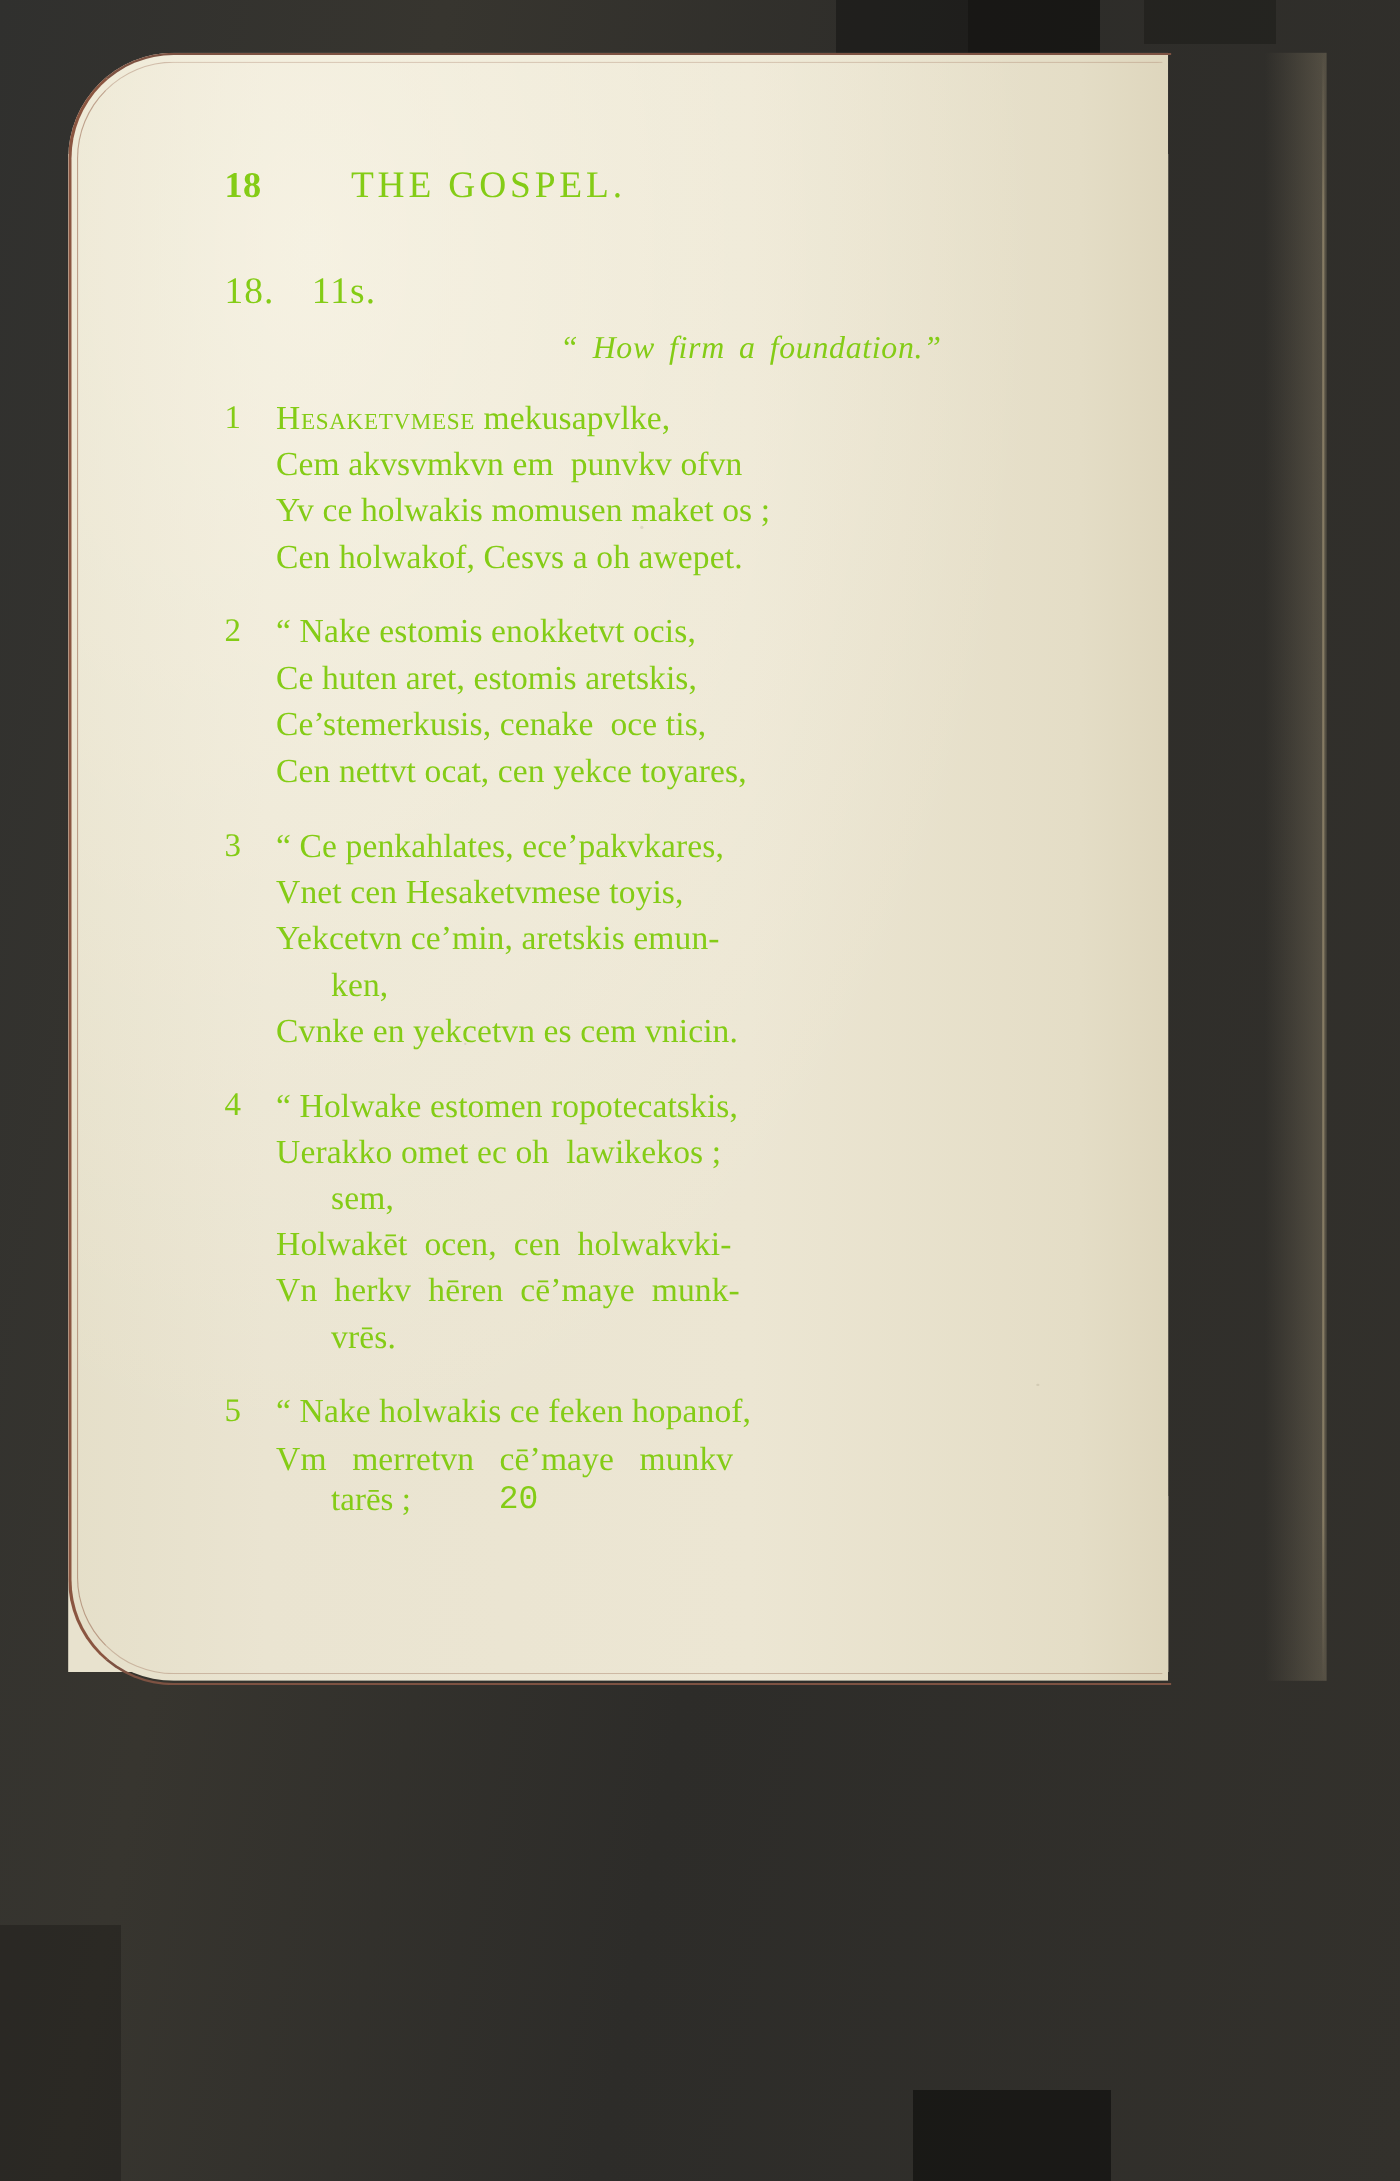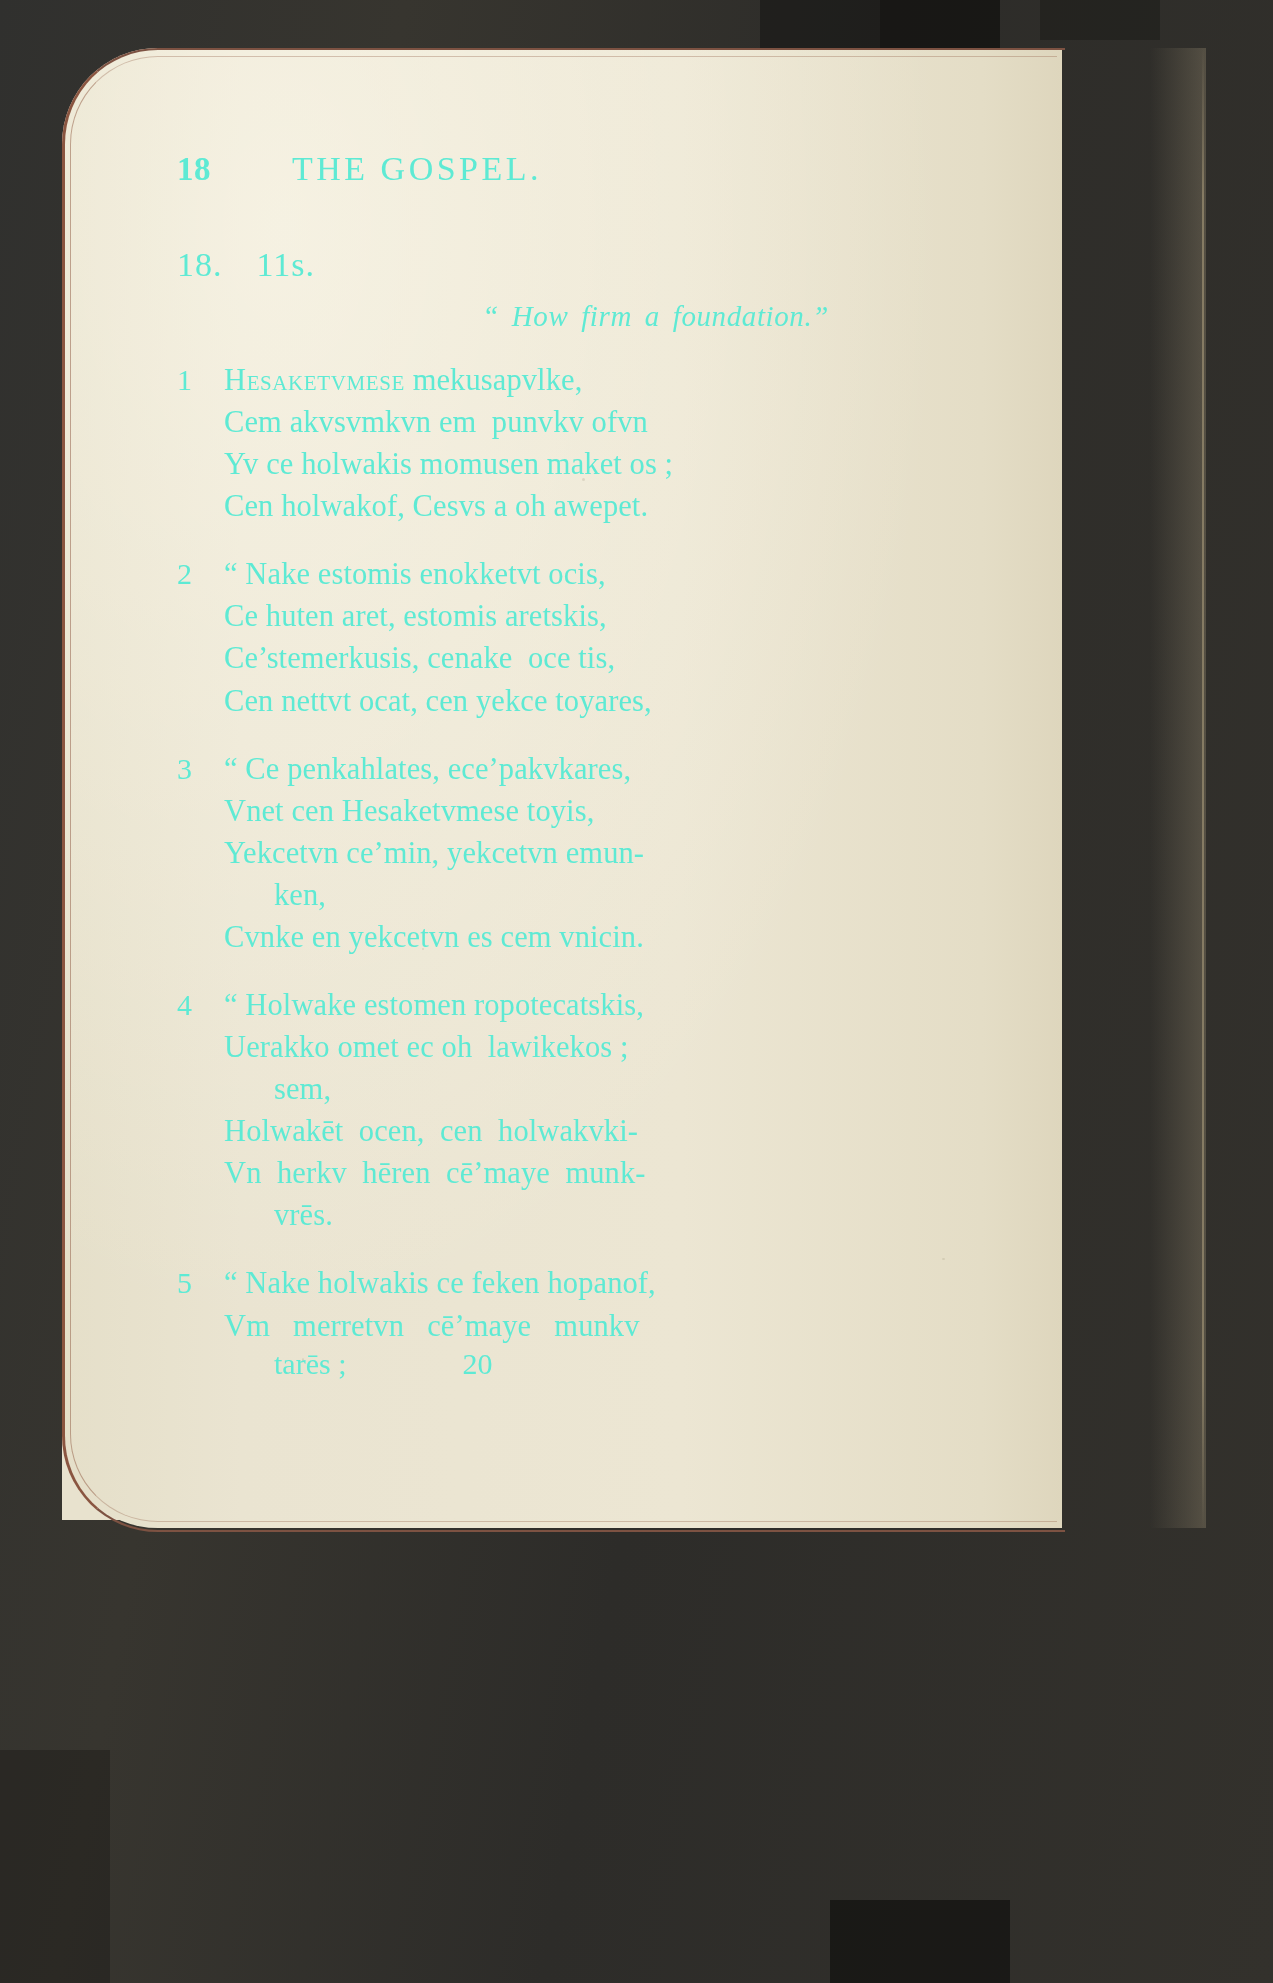--- a/index.html
+++ b/index.html
@@ -103,24 +103,24 @@
     left: 1150px;
     top: 48px;
     width: 56px;
     height: 1480px;
     background: linear-gradient(90deg, rgba(180,168,140,0) 0%, rgba(170,156,126,0.30) 100%);
   }
 
   
   .textblock {
     position: absolute;
-    left: 177px;
+    left: 204px;
     top: 150px;
     width: 760px;
-    color: #5eead4;
+    color: #84cc16;
   }
 
   .running-head {
     display: flex;
     align-items: baseline;
     height: 48px;
   }
   .folio {
     font-weight: bold;
     font-size: 33px;
@@ -178,21 +178,21 @@
     font-variant: small-caps;
     letter-spacing: 0.6px;
   }
 
   .sigline {
     display: flex;
     white-space: pre;
     font-size: 30px;
   }
   .sigline .sig-indent { width: 97px; flex: none; }
-  .sig-num { margin-left: 116px; }
+  .sig-num { margin-left: 80px; font-family: Liberation Mono, monospace; }
 
   
   .speckle {
     position: absolute;
     border-radius: 50%;
     background: rgba(120,105,80,0.16);
   }
 </style>
 </head>
 <body>
@@ -240,21 +240,21 @@
       </div>
       <div class="stanza">
         <div class="vline"><span class="vnum">2</span><span class="vtext first-line">“ Nake estomis enokketvt ocis,</span></div>
         <div class="vline"><span class="vnum"></span><span class="vtext first-line">Ce huten aret, estomis aretskis,</span></div>
         <div class="vline"><span class="vnum"></span><span class="vtext first-line">Ce’stemerkusis, cenake  oce tis,</span></div>
         <div class="vline"><span class="vnum"></span><span class="vtext first-line">Cen nettvt ocat, cen yekce toyares,</span></div>
       </div>
       <div class="stanza">
         <div class="vline"><span class="vnum">3</span><span class="vtext first-line">“ Ce penkahlates, ece’pakvkares,</span></div>
         <div class="vline"><span class="vnum"></span><span class="vtext first-line">Vnet cen Hesaketvmese toyis,</span></div>
-        <div class="vline"><span class="vnum"></span><span class="vtext first-line">Yekcetvn ce’min, yekcetvn emun-</span></div>
+        <div class="vline"><span class="vnum"></span><span class="vtext first-line">Yekcetvn ce’min, aretskis emun-</span></div>
         <div class="vline"><span class="vnum"></span><span class="vtext runover">ken,</span></div>
         <div class="vline"><span class="vnum"></span><span class="vtext first-line">Cvnke en yekcetvn es cem vnicin.</span></div>
       </div>
       <div class="stanza">
         <div class="vline"><span class="vnum">4</span><span class="vtext first-line">“ Holwake estomen ropotecatskis,</span></div>
         <div class="vline"><span class="vnum"></span><span class="vtext first-line">Uerakko omet ec oh  lawikekos ;</span></div>
         <div class="vline"><span class="vnum"></span><span class="vtext runover">sem,</span></div>
         <div class="vline"><span class="vnum"></span><span class="vtext first-line">Holwakēt  ocen,  cen  holwakvki-</span></div>
         <div class="vline"><span class="vnum"></span><span class="vtext first-line">Vn  herkv  hēren  cē’maye  munk-</span></div>
         <div class="vline"><span class="vnum"></span><span class="vtext runover">vrēs.</span></div>

